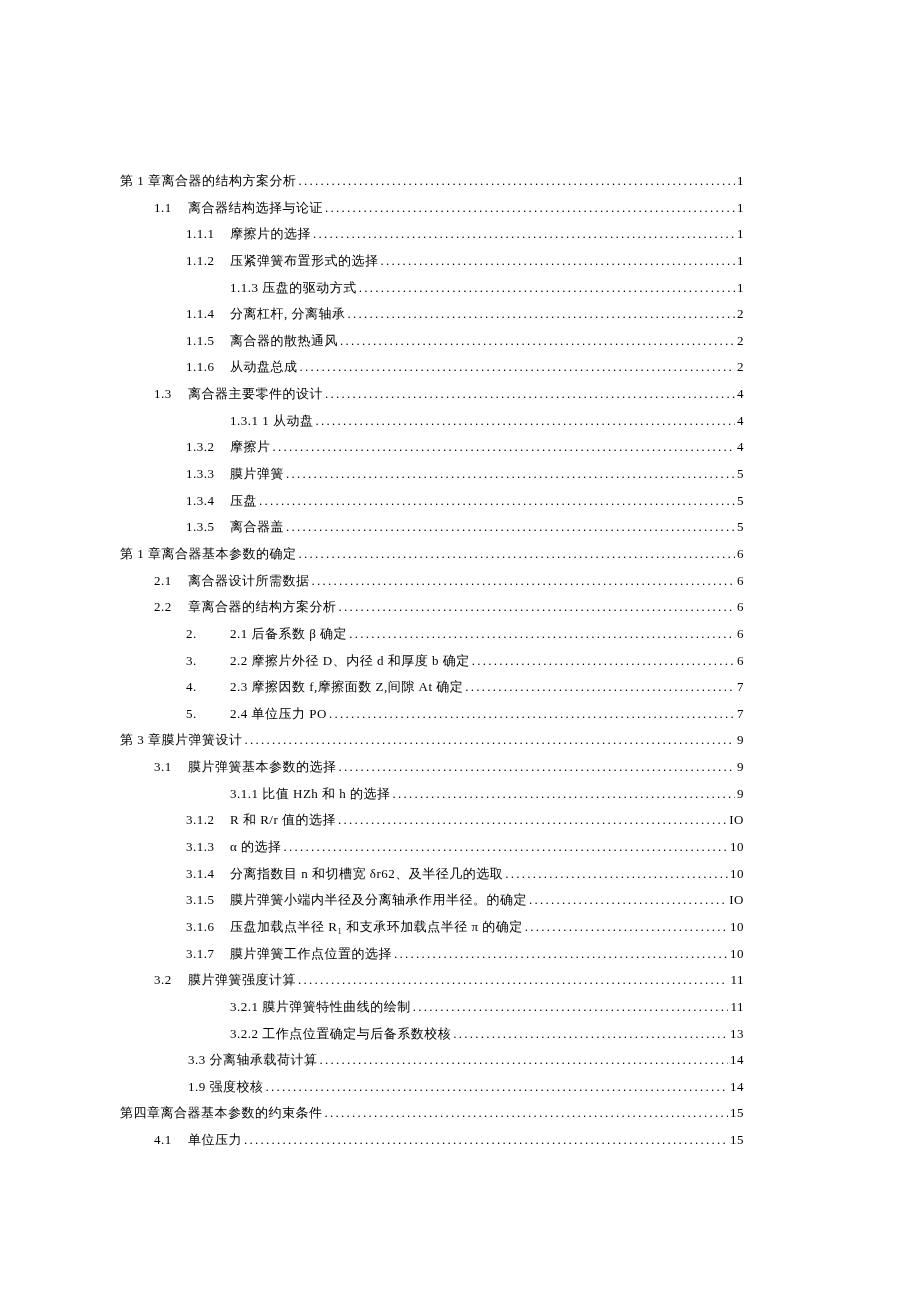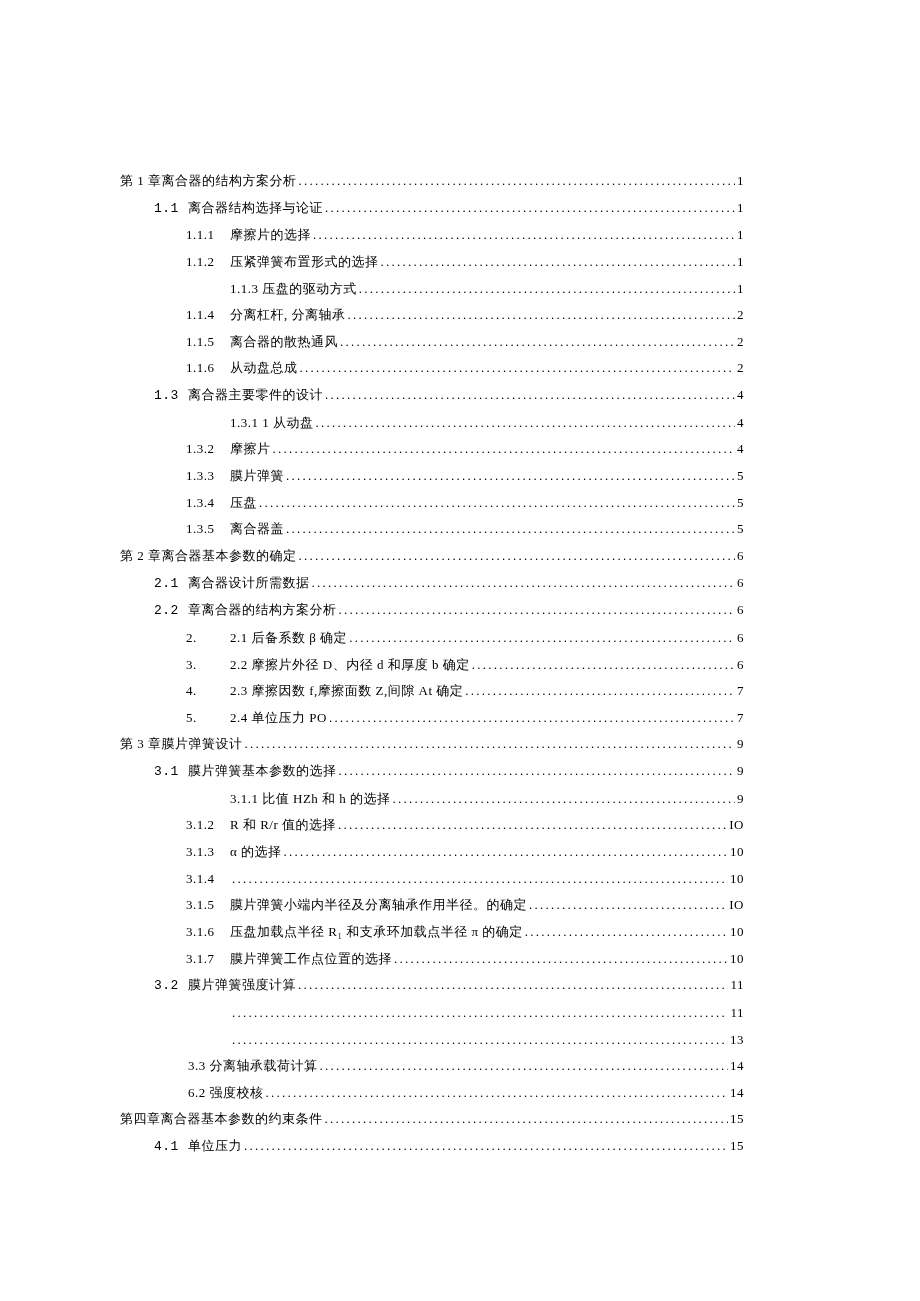--- a/index.html
+++ b/index.html
@@ -43,21 +43,21 @@
     font-family: serif;
   }
   .toc-page {
     flex: 0 0 auto;
     font-family: "Times New Roman", serif;
     letter-spacing: 0.5px;
   }
   .lvl-0 { padding-left: 0px; }
   .lvl-1 { padding-left: 34px; }
   .lvl-2 { padding-left: 66px; }
-  .lvl-1 .toc-num { min-width: 34px; font-family: Liberation Mono, monospace; }
+  .lvl-1 .toc-num { min-width: 34px; }
   .lvl-2 .toc-num { min-width: 44px; }
 </style>
 </head>
 <body>
 
 <div class="page">
   <div id="toc-container">
       <div class="toc-line lvl-0">
         <span class="toc-num"></span>
         <span class="toc-title">第 1 章离合器的结构方案分析</span>
@@ -137,21 +137,21 @@
         <span class="toc-page">5</span>
       </div>
       <div class="toc-line lvl-2">
         <span class="toc-num">1.3.5</span>
         <span class="toc-title">离合器盖</span>
         <span class="toc-dots"></span>
         <span class="toc-page">5</span>
       </div>
       <div class="toc-line lvl-0">
         <span class="toc-num"></span>
-        <span class="toc-title">第 2 章离合器基本参数的确定</span>
+        <span class="toc-title">第 1 章离合器基本参数的确定</span>
         <span class="toc-dots"></span>
         <span class="toc-page">6</span>
       </div>
       <div class="toc-line lvl-1">
         <span class="toc-num">2.1</span>
         <span class="toc-title">离合器设计所需数据</span>
         <span class="toc-dots"></span>
         <span class="toc-page">6</span>
       </div>
       <div class="toc-line lvl-1">
@@ -209,20 +209,21 @@
         <span class="toc-page">IO</span>
       </div>
       <div class="toc-line lvl-2">
         <span class="toc-num">3.1.3</span>
         <span class="toc-title">α 的选择</span>
         <span class="toc-dots"></span>
         <span class="toc-page">10</span>
       </div>
       <div class="toc-line lvl-2">
         <span class="toc-num">3.1.4</span>
+        <span class="toc-title">分离指数目 n 和切槽宽 δr62、及半径几的选取</span>
         <span class="toc-dots"></span>
         <span class="toc-page">10</span>
       </div>
       <div class="toc-line lvl-2">
         <span class="toc-num">3.1.5</span>
         <span class="toc-title">膜片弹簧小端内半径及分离轴承作用半径。的确定</span>
         <span class="toc-dots"></span>
         <span class="toc-page">IO</span>
       </div>
       <div class="toc-line lvl-2">
@@ -238,37 +239,39 @@
         <span class="toc-page">10</span>
       </div>
       <div class="toc-line lvl-1">
         <span class="toc-num">3.2</span>
         <span class="toc-title">膜片弹簧强度计算</span>
         <span class="toc-dots"></span>
         <span class="toc-page">11</span>
       </div>
       <div class="toc-line lvl-2">
         <span class="toc-num"></span>
+        <span class="toc-title">3.2.1 膜片弹簧特性曲线的绘制</span>
         <span class="toc-dots"></span>
         <span class="toc-page">11</span>
       </div>
       <div class="toc-line lvl-2">
         <span class="toc-num"></span>
+        <span class="toc-title">3.2.2 工作点位置确定与后备系数校核</span>
         <span class="toc-dots"></span>
         <span class="toc-page">13</span>
       </div>
       <div class="toc-line lvl-1">
         <span class="toc-num"></span>
         <span class="toc-title">3.3 分离轴承载荷计算</span>
         <span class="toc-dots"></span>
         <span class="toc-page">14</span>
       </div>
       <div class="toc-line lvl-1">
         <span class="toc-num"></span>
-        <span class="toc-title">6.2 强度校核</span>
+        <span class="toc-title">1.9 强度校核</span>
         <span class="toc-dots"></span>
         <span class="toc-page">14</span>
       </div>
       <div class="toc-line lvl-0">
         <span class="toc-num"></span>
         <span class="toc-title">第四章离合器基本参数的约束条件</span>
         <span class="toc-dots"></span>
         <span class="toc-page">15</span>
       </div>
       <div class="toc-line lvl-1">

